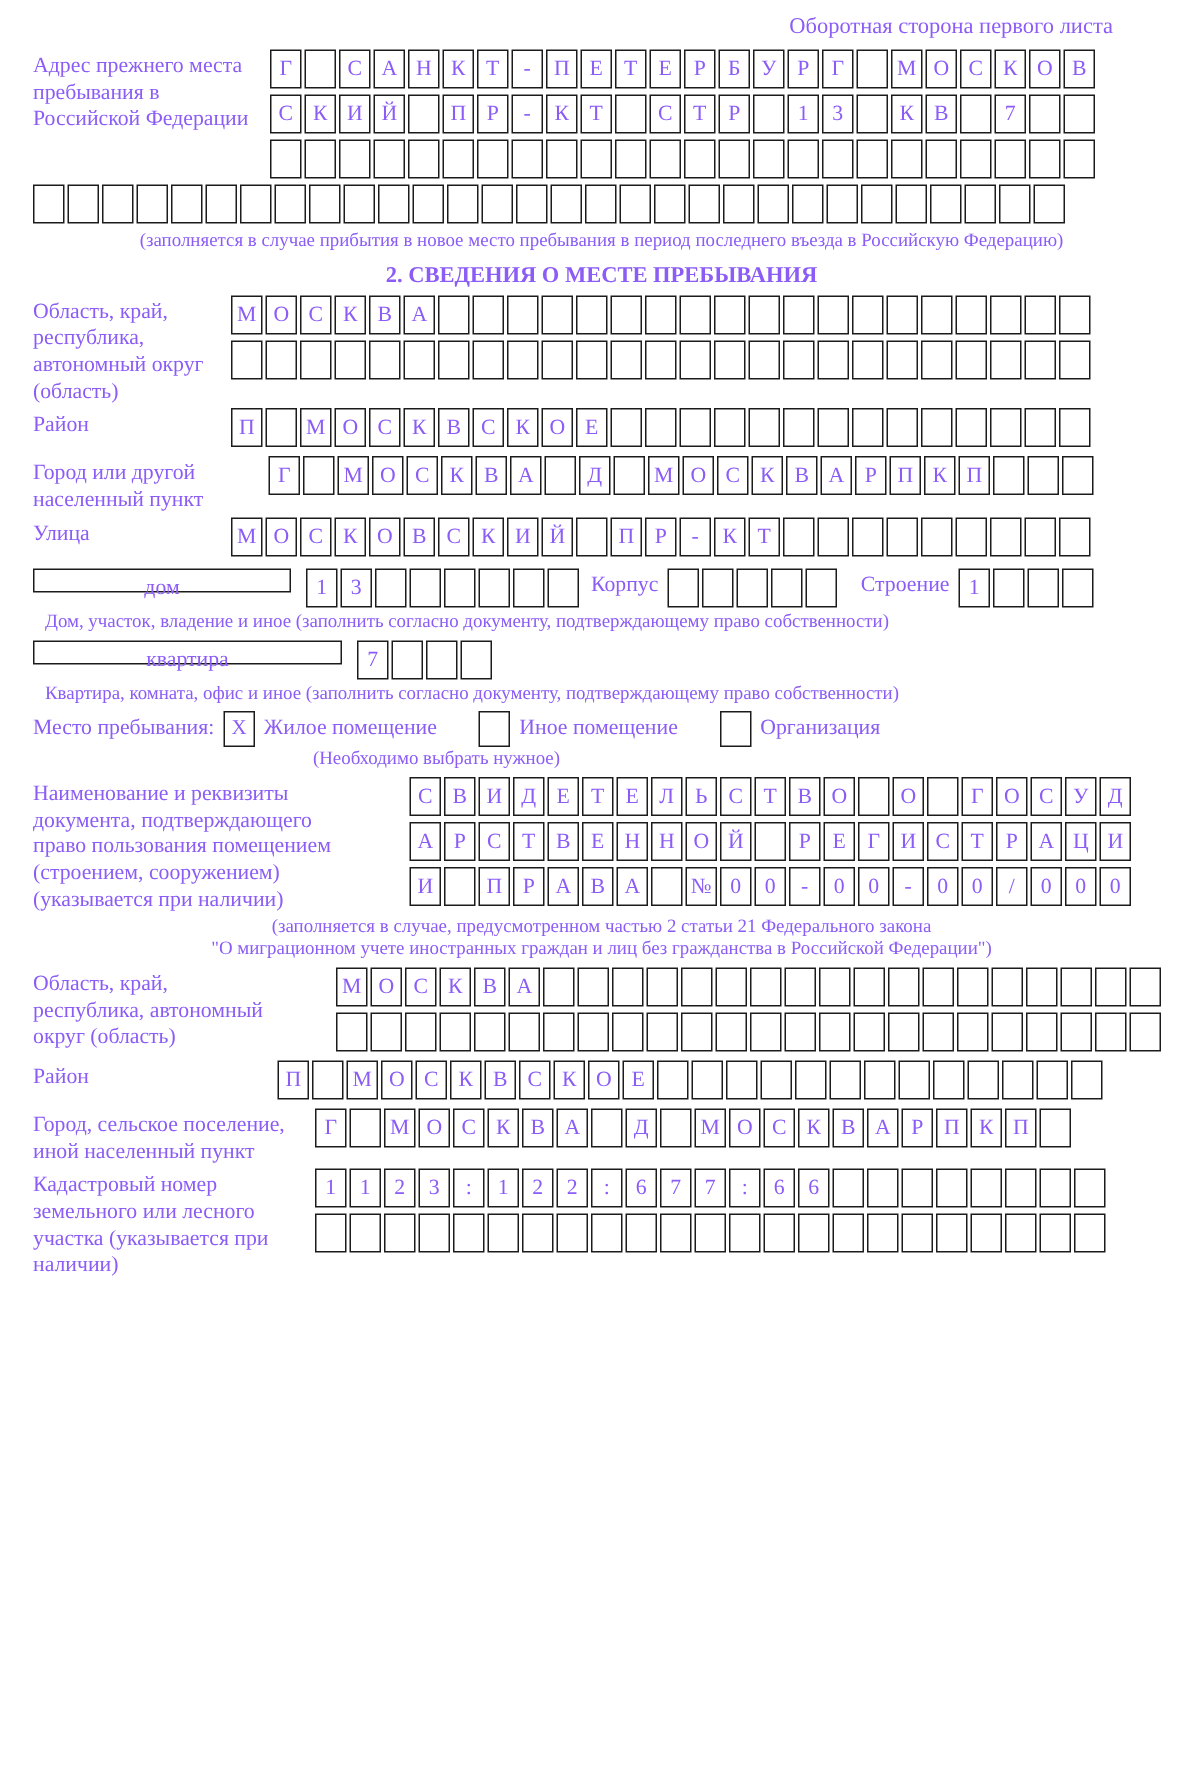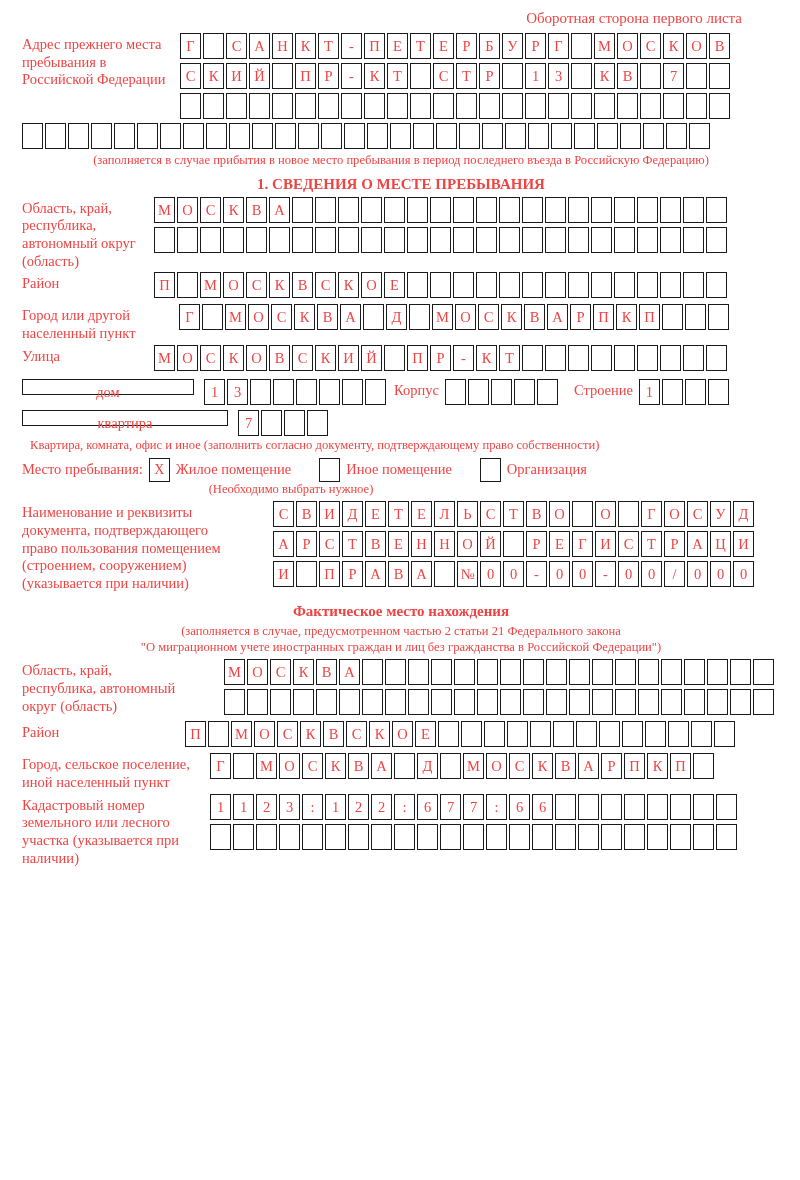--- a/index.html
+++ b/index.html
@@ -1,20 +1,20 @@
 <!DOCTYPE html>
 <html><head>
 <meta charset="utf-8">
 <style>
   html,body{margin:0;padding:0;background:#ffffff;}
   .page{
     width:800px;height:1180px;box-sizing:border-box;
     padding:6px 20px 10px 22px;
     font-family:"Liberation Serif","DejaVu Serif",serif;
-    color:#ef4444;background:#fff;overflow:hidden;
+    color:#8b5cf6;background:#fff;overflow:hidden;
   }
   .hdr{text-align:right;font-size:15px;padding-right:38px;margin-top:4px;}
   .frow{display:flex;align-items:flex-start;margin-top:2px;}
   .lbl{font-size:14.5px;line-height:1.22;padding-top:3px;flex:0 0 auto;}
   .w158{width:158px;font-family:Liberation Serif, serif;} .w132{width:132px;} .w157{width:157px;} .w210{width:212px;}
   .w163{width:163px;} .w188{width:188px;}
   .rows{flex:1 1 auto;}
   .cells{white-space:nowrap;margin-bottom:3px;height:27px;}
   .cell{
     display:inline-block;box-sizing:content-box;
@@ -61,21 +61,21 @@
     <div class="lbl w158">Адрес прежнего места пребывания в Российской Федерации</div>
     <div class="rows">
       <div class="cells"><span class="cell">Г</span><span class="cell"></span><span class="cell">С</span><span class="cell">А</span><span class="cell">Н</span><span class="cell">К</span><span class="cell">Т</span><span class="cell">-</span><span class="cell">П</span><span class="cell">Е</span><span class="cell">Т</span><span class="cell">Е</span><span class="cell">Р</span><span class="cell">Б</span><span class="cell">У</span><span class="cell">Р</span><span class="cell">Г</span><span class="cell"></span><span class="cell">М</span><span class="cell">О</span><span class="cell">С</span><span class="cell">К</span><span class="cell">О</span><span class="cell">В</span></div>
       <div class="cells"><span class="cell">С</span><span class="cell">К</span><span class="cell">И</span><span class="cell">Й</span><span class="cell"></span><span class="cell">П</span><span class="cell">Р</span><span class="cell">-</span><span class="cell">К</span><span class="cell">Т</span><span class="cell"></span><span class="cell">С</span><span class="cell">Т</span><span class="cell">Р</span><span class="cell"></span><span class="cell">1</span><span class="cell">3</span><span class="cell"></span><span class="cell">К</span><span class="cell">В</span><span class="cell"></span><span class="cell">7</span><span class="cell"></span><span class="cell"></span></div>
       <div class="cells"><span class="cell"></span><span class="cell"></span><span class="cell"></span><span class="cell"></span><span class="cell"></span><span class="cell"></span><span class="cell"></span><span class="cell"></span><span class="cell"></span><span class="cell"></span><span class="cell"></span><span class="cell"></span><span class="cell"></span><span class="cell"></span><span class="cell"></span><span class="cell"></span><span class="cell"></span><span class="cell"></span><span class="cell"></span><span class="cell"></span><span class="cell"></span><span class="cell"></span><span class="cell"></span><span class="cell"></span></div>
     </div>
   </div>
   <div class="cells"><span class="cell"></span><span class="cell"></span><span class="cell"></span><span class="cell"></span><span class="cell"></span><span class="cell"></span><span class="cell"></span><span class="cell"></span><span class="cell"></span><span class="cell"></span><span class="cell"></span><span class="cell"></span><span class="cell"></span><span class="cell"></span><span class="cell"></span><span class="cell"></span><span class="cell"></span><span class="cell"></span><span class="cell"></span><span class="cell"></span><span class="cell"></span><span class="cell"></span><span class="cell"></span><span class="cell"></span><span class="cell"></span><span class="cell"></span><span class="cell"></span><span class="cell"></span><span class="cell"></span><span class="cell"></span></div>
   <div class="cap center">(заполняется в случае прибытия в новое место пребывания в период последнего въезда в Российскую Федерацию)</div>
 
-  <div class="sect">1. СВЕДЕНИЯ О МЕСТЕ ПРЕБЫВАНИЯ</div>
+  <div class="sect">2. СВЕДЕНИЯ О МЕСТЕ ПРЕБЫВАНИЯ</div>
 
   <div class="frow">
     <div class="lbl w132">Область, край, республика, автономный округ (область)</div>
     <div class="rows">
       <div class="cells"><span class="cell">М</span><span class="cell">О</span><span class="cell">С</span><span class="cell">К</span><span class="cell">В</span><span class="cell">А</span><span class="cell"></span><span class="cell"></span><span class="cell"></span><span class="cell"></span><span class="cell"></span><span class="cell"></span><span class="cell"></span><span class="cell"></span><span class="cell"></span><span class="cell"></span><span class="cell"></span><span class="cell"></span><span class="cell"></span><span class="cell"></span><span class="cell"></span><span class="cell"></span><span class="cell"></span><span class="cell"></span><span class="cell"></span></div>
       <div class="cells"><span class="cell"></span><span class="cell"></span><span class="cell"></span><span class="cell"></span><span class="cell"></span><span class="cell"></span><span class="cell"></span><span class="cell"></span><span class="cell"></span><span class="cell"></span><span class="cell"></span><span class="cell"></span><span class="cell"></span><span class="cell"></span><span class="cell"></span><span class="cell"></span><span class="cell"></span><span class="cell"></span><span class="cell"></span><span class="cell"></span><span class="cell"></span><span class="cell"></span><span class="cell"></span><span class="cell"></span><span class="cell"></span></div>
     </div>
   </div>
 
   <div class="frow">
@@ -105,20 +105,21 @@
     <div class="cells" style="margin-bottom:0;"><span class="cell">1</span><span class="cell">3</span><span class="cell"></span><span class="cell"></span><span class="cell"></span><span class="cell"></span><span class="cell"></span><span class="cell"></span></div>
     <div class="gap6"></div>
     <div class="txt">Корпус</div>
     <div class="gap6"></div>
     <div class="cells" style="margin-bottom:0;"><span class="cell"></span><span class="cell"></span><span class="cell"></span><span class="cell"></span><span class="cell"></span></div>
     <div class="gap14"></div>
     <div class="txt">Строение</div>
     <div class="gap6"></div>
     <div class="cells" style="margin-bottom:0;"><span class="cell">1</span><span class="cell"></span><span class="cell"></span><span class="cell"></span></div>
   </div>
+  <div class="cap left">Дом, участок, владение и иное (заполнить согласно документу, подтверждающему право собственности)</div>
 
   <div class="inline-row">
     <div class="wide-box" style="width:206px;">квартира</div>
     <div class="gap10"></div>
     <div class="cells" style="margin-bottom:0;"><span class="cell">7</span><span class="cell"></span><span class="cell"></span><span class="cell"></span></div>
   </div>
   <div class="cap left">Квартира, комната, офис и иное (заполнить согласно документу, подтверждающему право собственности)</div>
 
   <div class="inline-row">
     <div class="txt">Место пребывания:</div>
@@ -135,21 +136,20 @@
 
   <div class="frow mt4">
     <div class="lbl w210">Наименование и реквизиты документа, подтверждающего право пользования помещением (строением, сооружением) (указывается при наличии)</div>
     <div class="rows">
       <div class="cells"><span class="cell">С</span><span class="cell">В</span><span class="cell">И</span><span class="cell">Д</span><span class="cell">Е</span><span class="cell">Т</span><span class="cell">Е</span><span class="cell">Л</span><span class="cell">Ь</span><span class="cell">С</span><span class="cell">Т</span><span class="cell">В</span><span class="cell">О</span><span class="cell"></span><span class="cell">О</span><span class="cell"></span><span class="cell">Г</span><span class="cell">О</span><span class="cell">С</span><span class="cell">У</span><span class="cell">Д</span></div>
       <div class="cells"><span class="cell">А</span><span class="cell">Р</span><span class="cell">С</span><span class="cell">Т</span><span class="cell">В</span><span class="cell">Е</span><span class="cell">Н</span><span class="cell">Н</span><span class="cell">О</span><span class="cell">Й</span><span class="cell"></span><span class="cell">Р</span><span class="cell">Е</span><span class="cell">Г</span><span class="cell">И</span><span class="cell">С</span><span class="cell">Т</span><span class="cell">Р</span><span class="cell">А</span><span class="cell">Ц</span><span class="cell">И</span></div>
       <div class="cells"><span class="cell">И</span><span class="cell"></span><span class="cell">П</span><span class="cell">Р</span><span class="cell">А</span><span class="cell">В</span><span class="cell">А</span><span class="cell"></span><span class="cell">№</span><span class="cell">0</span><span class="cell">0</span><span class="cell">-</span><span class="cell">0</span><span class="cell">0</span><span class="cell">-</span><span class="cell">0</span><span class="cell">0</span><span class="cell">/</span><span class="cell">0</span><span class="cell">0</span><span class="cell">0</span></div>
     </div>
   </div>
 
-  <div class="sect" style="margin-top:10px;">Фактическое место нахождения</div>
   <div class="cap center">(заполняется в случае, предусмотренном частью 2 статьи 21 Федерального закона</div>
   <div class="cap center">"О миграционном учете иностранных граждан и лиц без гражданства в Российской Федерации")</div>
 
   <div class="frow mt4">
     <div class="lbl w163">Область, край, республика, автономный округ (область)</div>
     <div class="rows">
       <div class="cells"><span class="cell">М</span><span class="cell">О</span><span class="cell">С</span><span class="cell">К</span><span class="cell">В</span><span class="cell">А</span><span class="cell"></span><span class="cell"></span><span class="cell"></span><span class="cell"></span><span class="cell"></span><span class="cell"></span><span class="cell"></span><span class="cell"></span><span class="cell"></span><span class="cell"></span><span class="cell"></span><span class="cell"></span><span class="cell"></span><span class="cell"></span><span class="cell"></span><span class="cell"></span><span class="cell"></span><span class="cell"></span></div>
       <div class="cells"><span class="cell"></span><span class="cell"></span><span class="cell"></span><span class="cell"></span><span class="cell"></span><span class="cell"></span><span class="cell"></span><span class="cell"></span><span class="cell"></span><span class="cell"></span><span class="cell"></span><span class="cell"></span><span class="cell"></span><span class="cell"></span><span class="cell"></span><span class="cell"></span><span class="cell"></span><span class="cell"></span><span class="cell"></span><span class="cell"></span><span class="cell"></span><span class="cell"></span><span class="cell"></span><span class="cell"></span></div>
     </div>
   </div>

